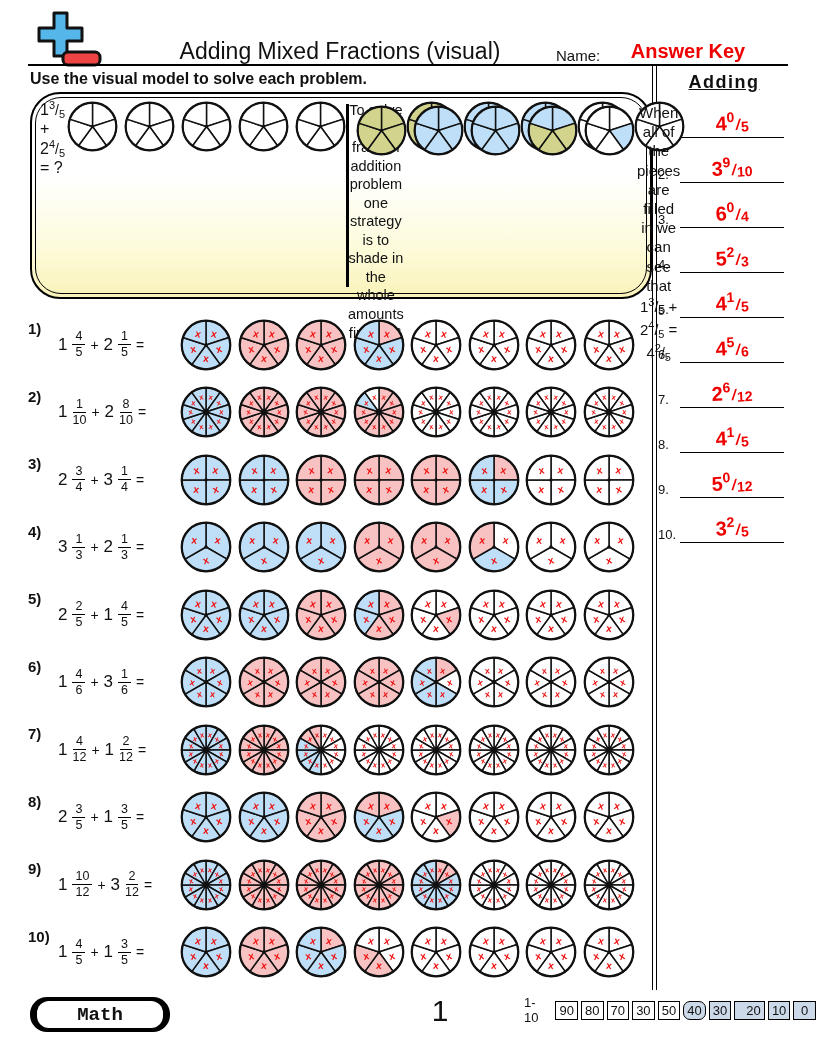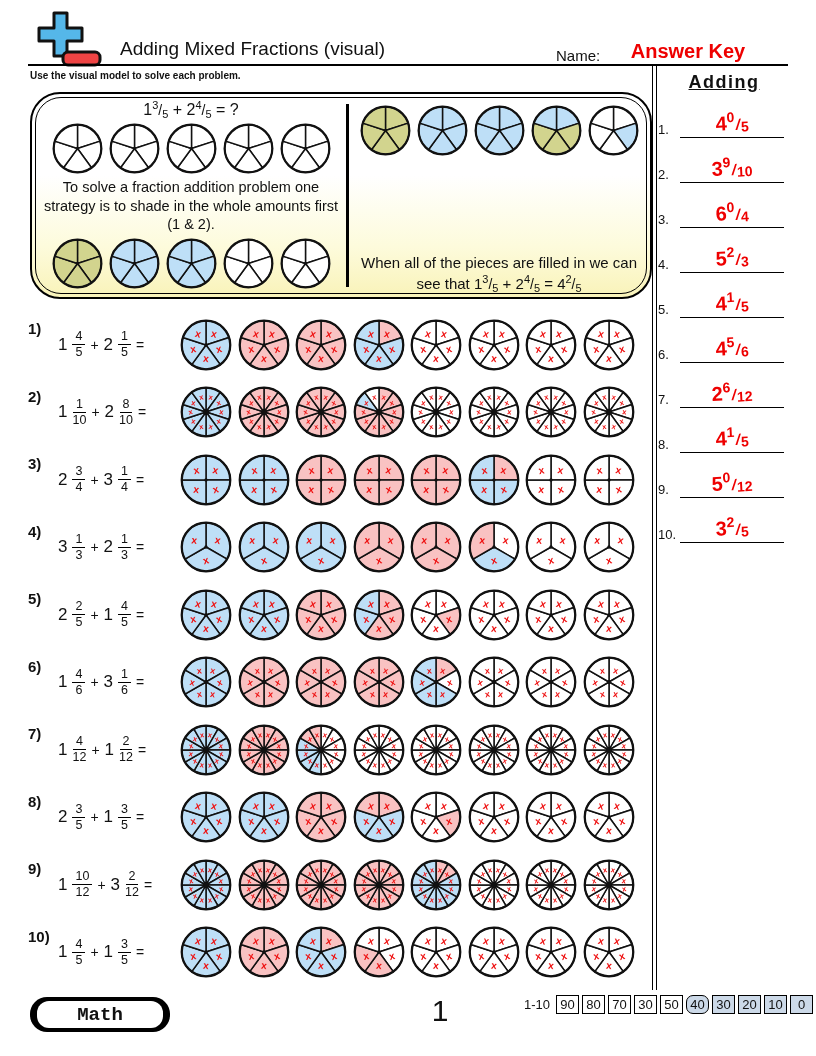--- a/index.html
+++ b/index.html
@@ -1,45 +1,45 @@
 <!DOCTYPE html>
 <html><head>
 <meta charset="utf-8">
 <style>
   html,body{margin:0;padding:0;background:#fff;}
   #page{position:relative;width:816px;height:1056px;background:#fff;overflow:hidden;
         font-family:"Liberation Sans",sans-serif;color:#111;}
   
-  #title{position:absolute;left:120px;top:38px;width:440px;font-size:19px;}
+  #title{position:absolute;left:120px;top:38px;width:440px;text-align:center;font-size:23px;}
   #name-label{position:absolute;left:556px;top:47px;font-size:15px;}
   #name-value{position:absolute;left:612px;top:40px;width:152px;text-align:center;
               font-size:20px;font-weight:bold;}
   #header-rule{position:absolute;left:28px;top:64px;width:760px;border-top:2.5px solid #000;}
-  #instruction{position:absolute;left:30px;top:70px;font-size:10px;font-weight:bold;}
+  #instruction{position:absolute;left:30px;top:70px;font-size:16px;font-weight:bold;}
   
   #answers-divider{position:absolute;left:652px;top:66px;height:924px;width:3px;
                    border-left:1.5px solid #000;border-right:1.5px solid #000;}
   #answers-title{position:absolute;left:660px;top:72px;width:128px;text-align:center;
                  font-weight:bold;font-size:18px;text-decoration:underline;letter-spacing:1.5px;}
   .ans-item{position:absolute;left:658px;width:130px;height:37px;}
   .ans-num{position:absolute;left:0;bottom:1px;font-size:13px;}
   .ans-line{position:absolute;left:22px;right:4px;bottom:0;border-bottom:1.6px solid #000;}
   .ans-val{position:absolute;left:22px;right:4px;bottom:3px;text-align:center;
            font-weight:bold;transform:rotate(-3deg);white-space:nowrap;}
   .ans-val .aw{font-size:20px;}
   .ans-val .an{font-size:14px;vertical-align:8px;}
   .ans-val .asl{font-size:15px;font-style:italic;margin:0 1px;}
   .ans-val .ad{font-size:14px;vertical-align:-2px;}
   
   #example{position:absolute;left:30px;top:92px;width:618px;height:203px;
            border:2.5px solid #000;border-radius:30px;
            background:linear-gradient(180deg,#ffffff 40%,#fdfbdc 75%,#f9f3b9 100%);}
   #example-inner{position:absolute;inset:3px;border:1.5px solid #000;border-radius:26px;}
   #example-divider{position:absolute;left:314px;top:10px;bottom:10px;width:2.5px;background:#000;}
-  .ex-pane{position:absolute;top:5px;display:flex;flex-direction:column;align-items:center;}
+  .ex-pane{position:absolute;top:5px;display:flex;flex-direction:row;}
   #ex-left{left:8px;width:302px;height:192px;}
   #ex-right{left:322px;width:290px;height:192px;justify-content:space-between;padding-top:4px;}
   .ex-text{font-size:14.5px;line-height:1.28;text-align:center;}
   .ex-eq{font-size:16px;margin-bottom:1px;}
   .circle-row{display:flex;gap:2px;}
   .ifrac .fn{font-size:11px;vertical-align:6px;}
   .ifrac .fsl{font-size:14px;}
   .ifrac .fd{font-size:11px;vertical-align:-3px;}
   
   #problems{position:absolute;left:28px;top:311px;width:628px;}
@@ -1876,18 +1876,18 @@
   <div id="footer-page">1</div>
   <div id="score">
     <span class="score-label">1-10</span>
   <div class="cell">90</div>
       <div class="cell">80</div>
       <div class="cell">70</div>
       <div class="cell">30</div>
       <div class="cell">50</div>
       <div class="cell" style="background: rgb(204, 217, 232); border-radius: 7px;">40</div>
       <div class="cell" style="background: rgb(204, 217, 232);">30</div>
-      <div class="cell" style="background: rgb(204, 217, 232);">20</div>
+      <div class="cell" style="background: rgb(204, 217, 232); padding-left: 8px;">20</div>
       <div class="cell" style="background: rgb(204, 217, 232);">10</div>
       <div class="cell" style="background: rgb(204, 217, 232);">0</div>
     </div>
 
 </div>
 
 </body></html>

